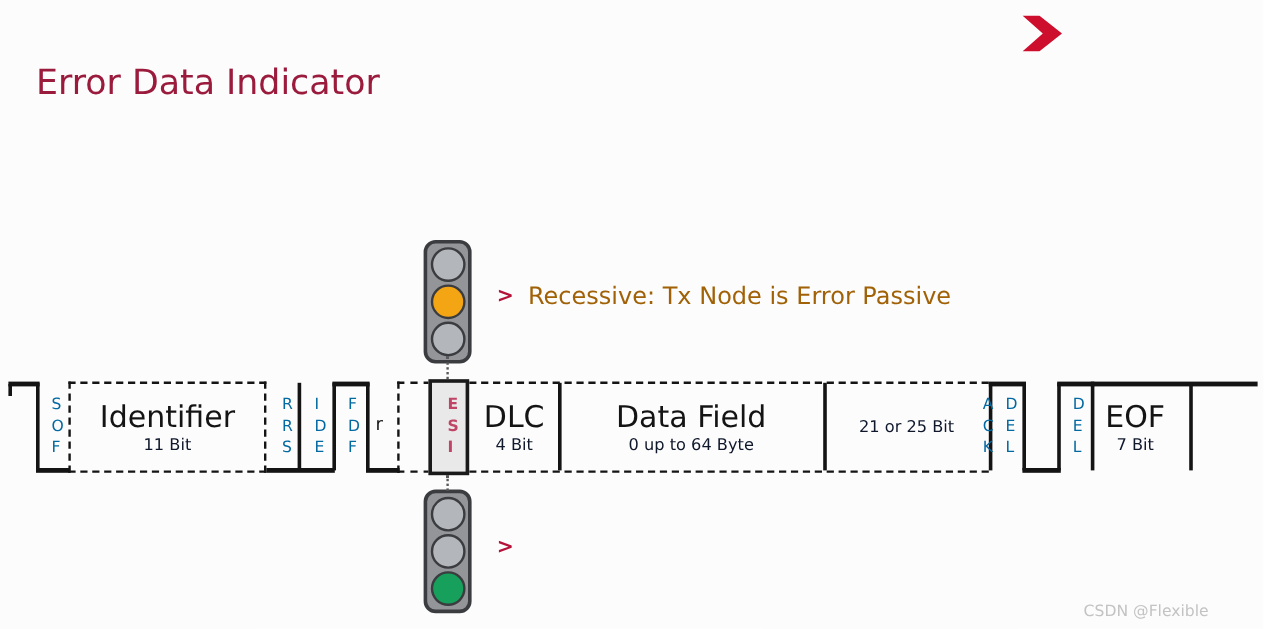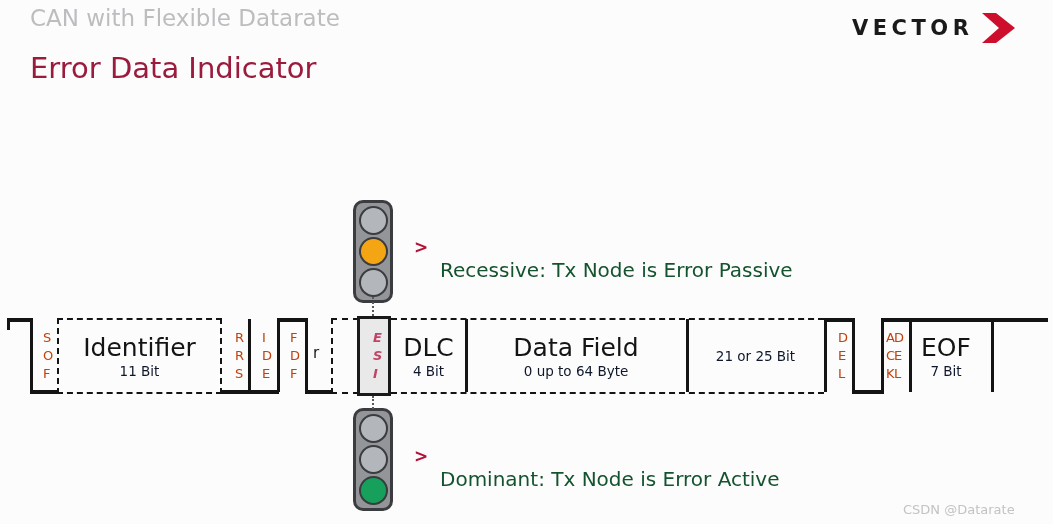--- a/index.html
+++ b/index.html
@@ -10,56 +10,54 @@
     color:#161616;
   }
   
   .kicker { position:absolute; left:30px; top:5px; font-size:23px; font-weight:500; color:#bcbdbf; }
   .title  { position:absolute; left:30px; top:51px; font-size:29px; font-weight:500; color:#9b1b3d; }
   
   .logo { position:absolute; left:852px; top:11px; height:34px; display:flex; align-items:center; gap:9px; }
   .logo .word { font-size:21px; font-weight:800; letter-spacing:4.5px; color:#1a1a1a; }
   
   .bullet { position:absolute; font-size:17px; font-weight:700; color:#b41238; }
-  .callout { position:absolute; font-size:20px; line-height:25px; color:#14532d;margin-top:24px; }
+  .callout { position:absolute; font-size:20px; line-height:25px; color:#a16207; }
   
   .tlight { position:absolute; width:34px; height:91px; background:#939598; border:3px solid #3b3c3f;
             border-radius:10px; display:flex; flex-direction:column; align-items:center;
             justify-content:space-between; padding:3px 0; }
   .lamp { width:25px; height:25px; border-radius:50%; background:#b3b6ba; border:2px solid #3b3c3f; }
   .lamp.amber { background:#f4a513; }
   .lamp.green { background:#16a05b; }
   .connector { position:absolute; width:0; border-left:2px dotted #5a5a5a; }
   
   .hl { position:absolute; height:4px; background:#141414; }         
   .vl { position:absolute; width:3px;  background:#141414; }         
   .dashbox { position:absolute; border:2.5px dashed #141414; box-sizing:border-box; }
   .vtext { position:absolute; width:2px; font-size:13px; line-height:18px; font-weight:500;
-           word-break:break-all; text-align:center; color:#c2410c; white-space:normal; }
+           word-break:break-all; text-align:center; color:#0369a1; white-space:normal; }
   .vtext.esi { color:#c04466; font-weight:700; }
   .bigfield { position:absolute; display:flex; flex-direction:column; align-items:center;
               justify-content:center; gap:1px; }
   .bigfield .main { font-size:25px; font-weight:500; color:#141414; white-space:nowrap; }
   .bigfield .sub  { font-size:13.5px; font-weight:500; color:#0f172a; white-space:nowrap; }
   .esibox { position:absolute; left:357px; top:316px; width:34px; height:80px;
             background:#e9e9e9; border:3px solid #1a1a1a; box-sizing:border-box; z-index:2; }
   
   .wm { position:absolute; font-size:13px; color:#d7d7d7; white-space:nowrap; }
   .wm.dark { color:#c3c3c3; }
 </style>
 </head>
 <body>
 
 <div class="stage">
 
-  <div class="kicker">CAN with Flexible Datarate</div>
   <div class="title">Error Data Indicator</div>
 
   <div class="logo">
-    <span class="word">VECTOR</span>
     <span style="display:flex;">
       <svg width="36" height="30" viewBox="0 0 36 30">
           <polygon points="0,0 14,0 33,15 14,30 0,30 17,15" fill="#ce0e2d"></polygon>
         </svg>
     </span>
   </div>
 
   <div class="tlight" style="left:353px; top:200px;">
     <div class="lamp"></div>
     <div class="lamp amber"></div>
@@ -71,21 +69,20 @@
   <div class="callout" style="left:440px; top:234px;">Recessive: Tx Node is Error Passive</div>
 
   <div class="tlight" style="left:353px; top:408px;">
     <div class="lamp"></div>
     <div class="lamp"></div>
     <div class="lamp green"></div>
   </div>
   <div class="connector" style="left:372px; top:396px; height:13px;"></div>
 
   <div class="bullet" style="left:414px; top:446px;">&gt;</div>
-  <div class="callout" style="left:440px; top:443px;">Dominant: Tx Node is Error Active</div>
 
   <div>
 
     <div class="vl" style="left:7px;  top:320px; height:10px;"></div>
     <div class="hl" style="left:7px;  top:318px; width:26px;"></div>
 
     <div class="vl" style="left:30px; top:319px; height:73px;"></div>
     <div class="hl" style="left:30px; top:390px; width:28px;"></div>
     <div class="vtext" style="left:43px; top:329px;">SOF</div>
 
@@ -105,21 +102,21 @@
     <div class="vl" style="left:305px; top:319px; height:73px;"></div>
     <div class="vtext" style="left:290px; top:329px;">FDF</div>
 
     <div class="hl" style="left:305px; top:390px; width:28px;"></div>
     <div style="position:absolute; left:313px; top:344px; font-size:15px; font-weight:500;">r</div>
 
     <div class="dashbox" style="left:331px; top:318px; width:28px; height:76px; border-right:none;"></div>
     <div class="vtext" style="left:345px; top:329px;margin-left:20px;">BRS</div>
 
     <div class="esibox"></div>
-    <div class="vtext esi" style="left:373px; top:329px; z-index:3;font-style:italic;">ESI</div>
+    <div class="vtext esi" style="left:373px; top:329px; z-index:3;">ESI</div>
 
     <div class="dashbox" style="left:391px; top:318px; width:433px; height:76px; border-left:none; border-right:none;"></div>
     <div class="vl" style="left:465px; top:319px; height:73px;"></div>
     <div class="vl" style="left:686px; top:319px; height:73px;"></div>
 
     <div class="bigfield" style="left:391px; top:318px; width:75px; height:76px;">
       <div class="main">DLC</div>
       <div class="sub">4 Bit</div>
     </div>
     <div class="bigfield" style="left:466px; top:318px; width:220px; height:76px;">
@@ -130,30 +127,30 @@
       <div class="sub">21 or 25 Bit</div>
     </div>
 
     <div class="vl" style="left:824px; top:319px; height:73px;"></div>
     <div class="hl" style="left:824px; top:318px; width:31px;"></div>
     <div class="vtext" style="left:838px; top:329px;">DEL</div>
 
     <div class="vl" style="left:852px; top:319px; height:73px;"></div>
     <div class="hl" style="left:852px; top:390px; width:32px;"></div>
     <div class="vl" style="left:881px; top:319px; height:73px;"></div>
-    <div class="vtext" style="left:886px; top:329px;">ACK</div>
+    <div class="vtext" style="left:819px; top:329px;">ACK</div>
 
     <div class="hl" style="left:881px; top:318px; width:31px;"></div>
     <div class="vtext" style="left:894px; top:329px;">DEL</div>
     <div class="vl" style="left:909px; top:319px; height:73px;"></div>
 
     <div class="hl" style="left:909px; top:318px; width:139px;"></div>
     <div class="vl" style="left:991px; top:319px; height:73px;"></div>
     <div class="bigfield" style="left:909px; top:318px; width:74px; height:76px;">
       <div class="main">EOF</div>
       <div class="sub">7 Bit</div>
     </div>
 
   </div>
 
-  <div class="wm dark" style="left:903px; top:502px;">CSDN @Datarate</div>
+  <div class="wm dark" style="left:903px; top:502px;">CSDN @Flexible</div>
 
 </div>
 
 </body></html>

